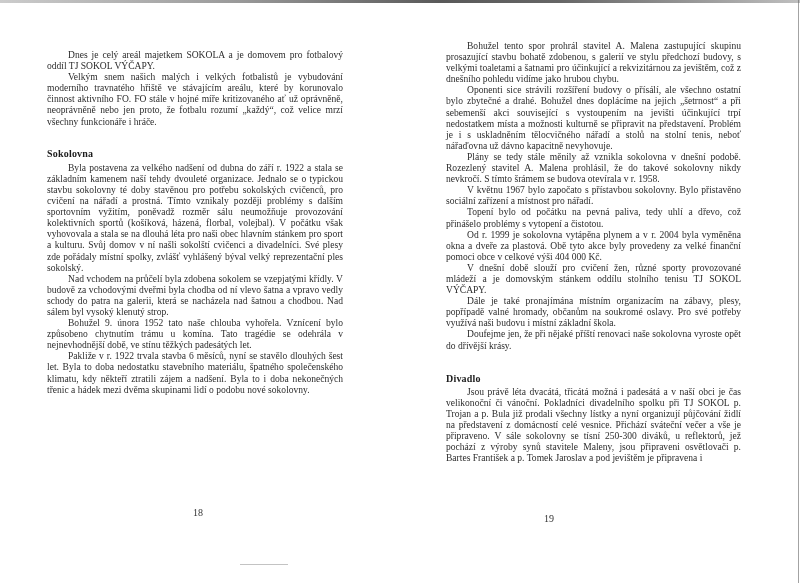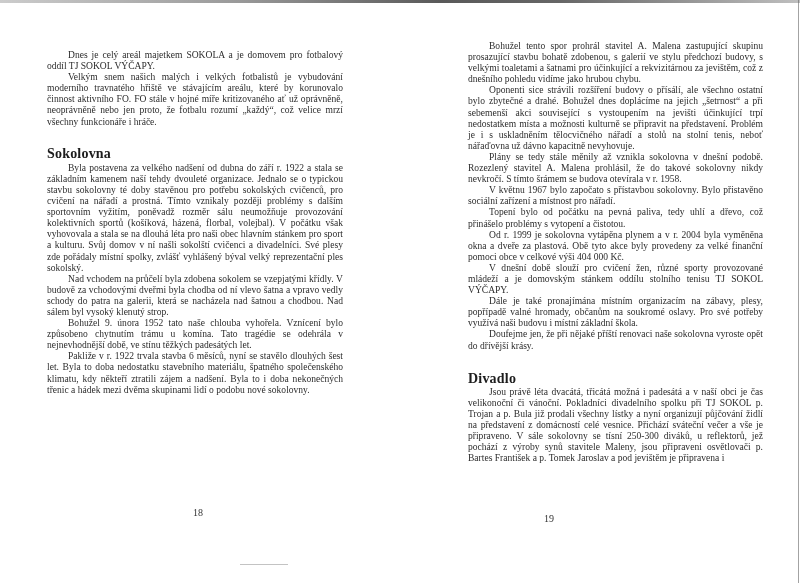--- a/index.html
+++ b/index.html
@@ -9,24 +9,24 @@
   }
   .topedge { position: absolute; left: 0; top: 0; width: 800px; height: 3px;
     background: linear-gradient(90deg, #bbb 0%, #777 30%, #222 55%, #333 70%, #aaa 100%); opacity: .75; }
   .rightedge { position: absolute; right: 1px; top: 0; width: 1px; height: 583px; background: #666; opacity: .6; }
   .page { position: absolute; top: 0; width: 400px; height: 583px; }
   .page.left { left: 0; }
   .page.right { left: 400px; }
   .text { position: absolute; font-family: "Liberation Serif", serif; font-size: 9.55px; line-height: 11.1px;
     text-align: justify; color: #2c2c2c; }
   .page.left .text { left: 47px; width: 296px; top: 49px; }
-  .page.right .text { left: 68px; width: 295px; top: 40px; }
+  .page.right .text { left: 46px; width: 295px; top: 40px; }
   .p { margin: 0; text-indent: 21px; }
   .p.noindent { text-indent: 0; }
-  h2 { font-family: "Liberation Serif", serif; font-weight: bold; font-size: 14px; margin: 0; color: #1c1c1c; letter-spacing: .2px; }
+  h2 { font-family: "Liberation Serif", serif; font-weight: bold; font-size: 10px; margin: 0; color: #1c1c1c; letter-spacing: .2px; }
   .page.left h2 { margin-top: 21px; margin-bottom: 3px; }
   .page.right h2 { margin-top: 22px; margin-bottom: 2px; }
   .pnum { position: absolute; font-family: "Liberation Serif", serif; font-size: 10px; color: #333; }
   .page.left .pnum { left: 193px; top: 507px; }
   .page.right .pnum { left: 144px; top: 513px; }
   .speck { position: absolute; height: 1px; background: #888; opacity: .5; }
 </style>
 </head>
 <body>
 

